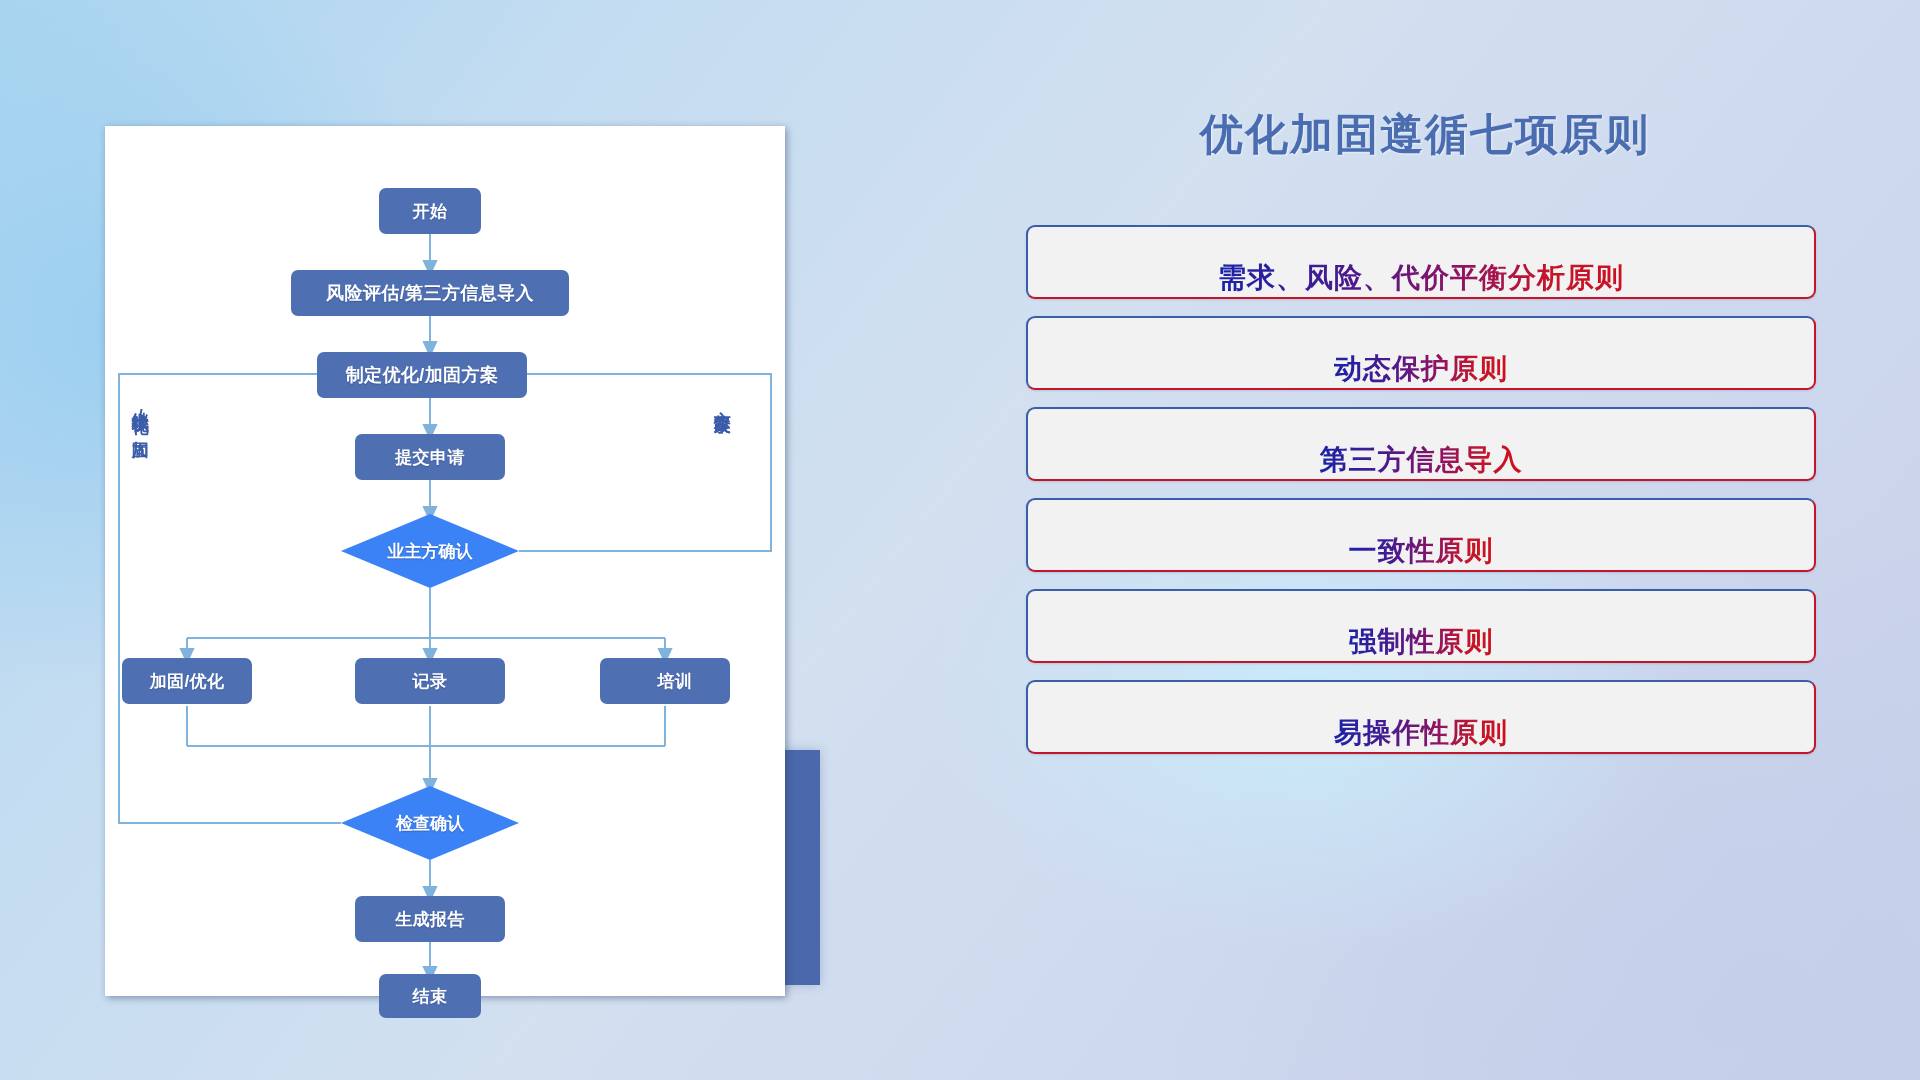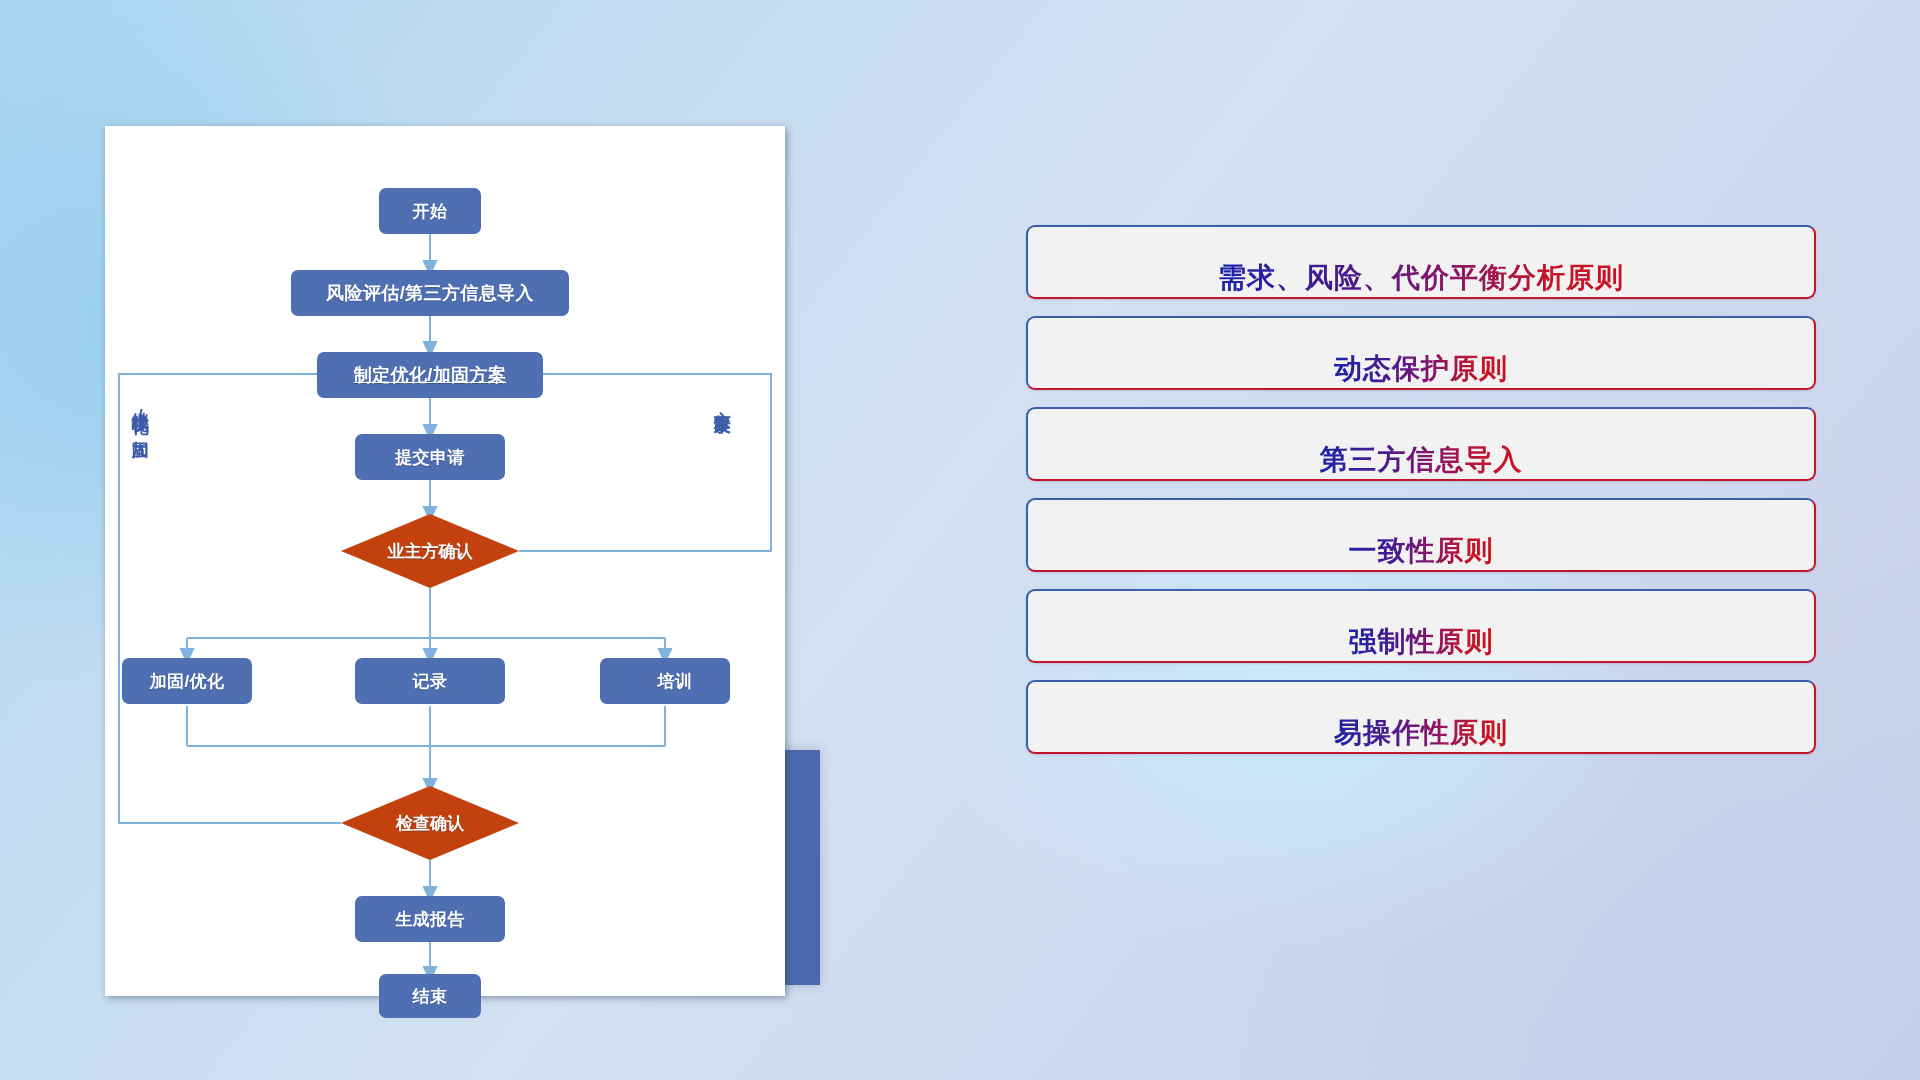--- a/index.html
+++ b/index.html
@@ -73,21 +73,21 @@
 
   .diamond {
     position: absolute;
     display: flex;
     align-items: center;
     justify-content: center;
     color: #ffffff;
     font-weight: bold;
     font-size: 17px;
     white-space: nowrap;
-    background: #c2410c;
+    background: #3b82f6;
     clip-path: polygon(50% 0%, 100% 50%, 50% 100%, 0% 50%);
     text-shadow: 0 1px 1px rgba(30,50,90,0.35);
   }
 
   .vlabel {
     position: absolute;
     writing-mode: vertical-rl;
     text-orientation: upright;
     color: #3b5ca8;
     font-weight: bold;
@@ -201,21 +201,21 @@
     </svg>
 
     <div class="node sm" style="left:274px; top:62px; width:102px; height:46px;">
       <span>开始</span>
     </div>
 
     <div class="node md" style="left:186px; top:144px; width:278px; height:46px;">
       <span>风险评估/第三方信息导入</span>
     </div>
 
-    <div class="node md" style="left:212px; top:226px; width:226px; height:46px;text-decoration:underline;">
+    <div class="node md" style="left:212px; top:226px; width:210px; height:46px;">
       <span>制定优化/加固方案</span>
     </div>
 
     <div class="node sm" style="left:250px; top:308px; width:150px; height:46px;">
       <span>提交申请</span>
     </div>
 
     <div class="diamond" style="left:236px; top:388px; width:178px; height:74px;">
       <span>业主方确认</span>
     </div>
@@ -244,20 +244,21 @@
       <span>结束</span>
     </div>
 
     <div class="vlabel" style="left:26px; top:272px;">继续优化/加固</div>
 
     <div class="vlabel" style="left:608px; top:272px;">方案修改</div>
   </div>
 
   <div id="right-panel">
 
+    <div id="panel-title">优化加固遵循七项原则</div>
 
     <div id="principle-list">
 
       <div class="principle-item">
         <span class="principle-text">需求、风险、代价平衡分析原则</span>
       </div>
 
 
       <div class="principle-item">
         <span class="principle-text">动态保护原则</span>

